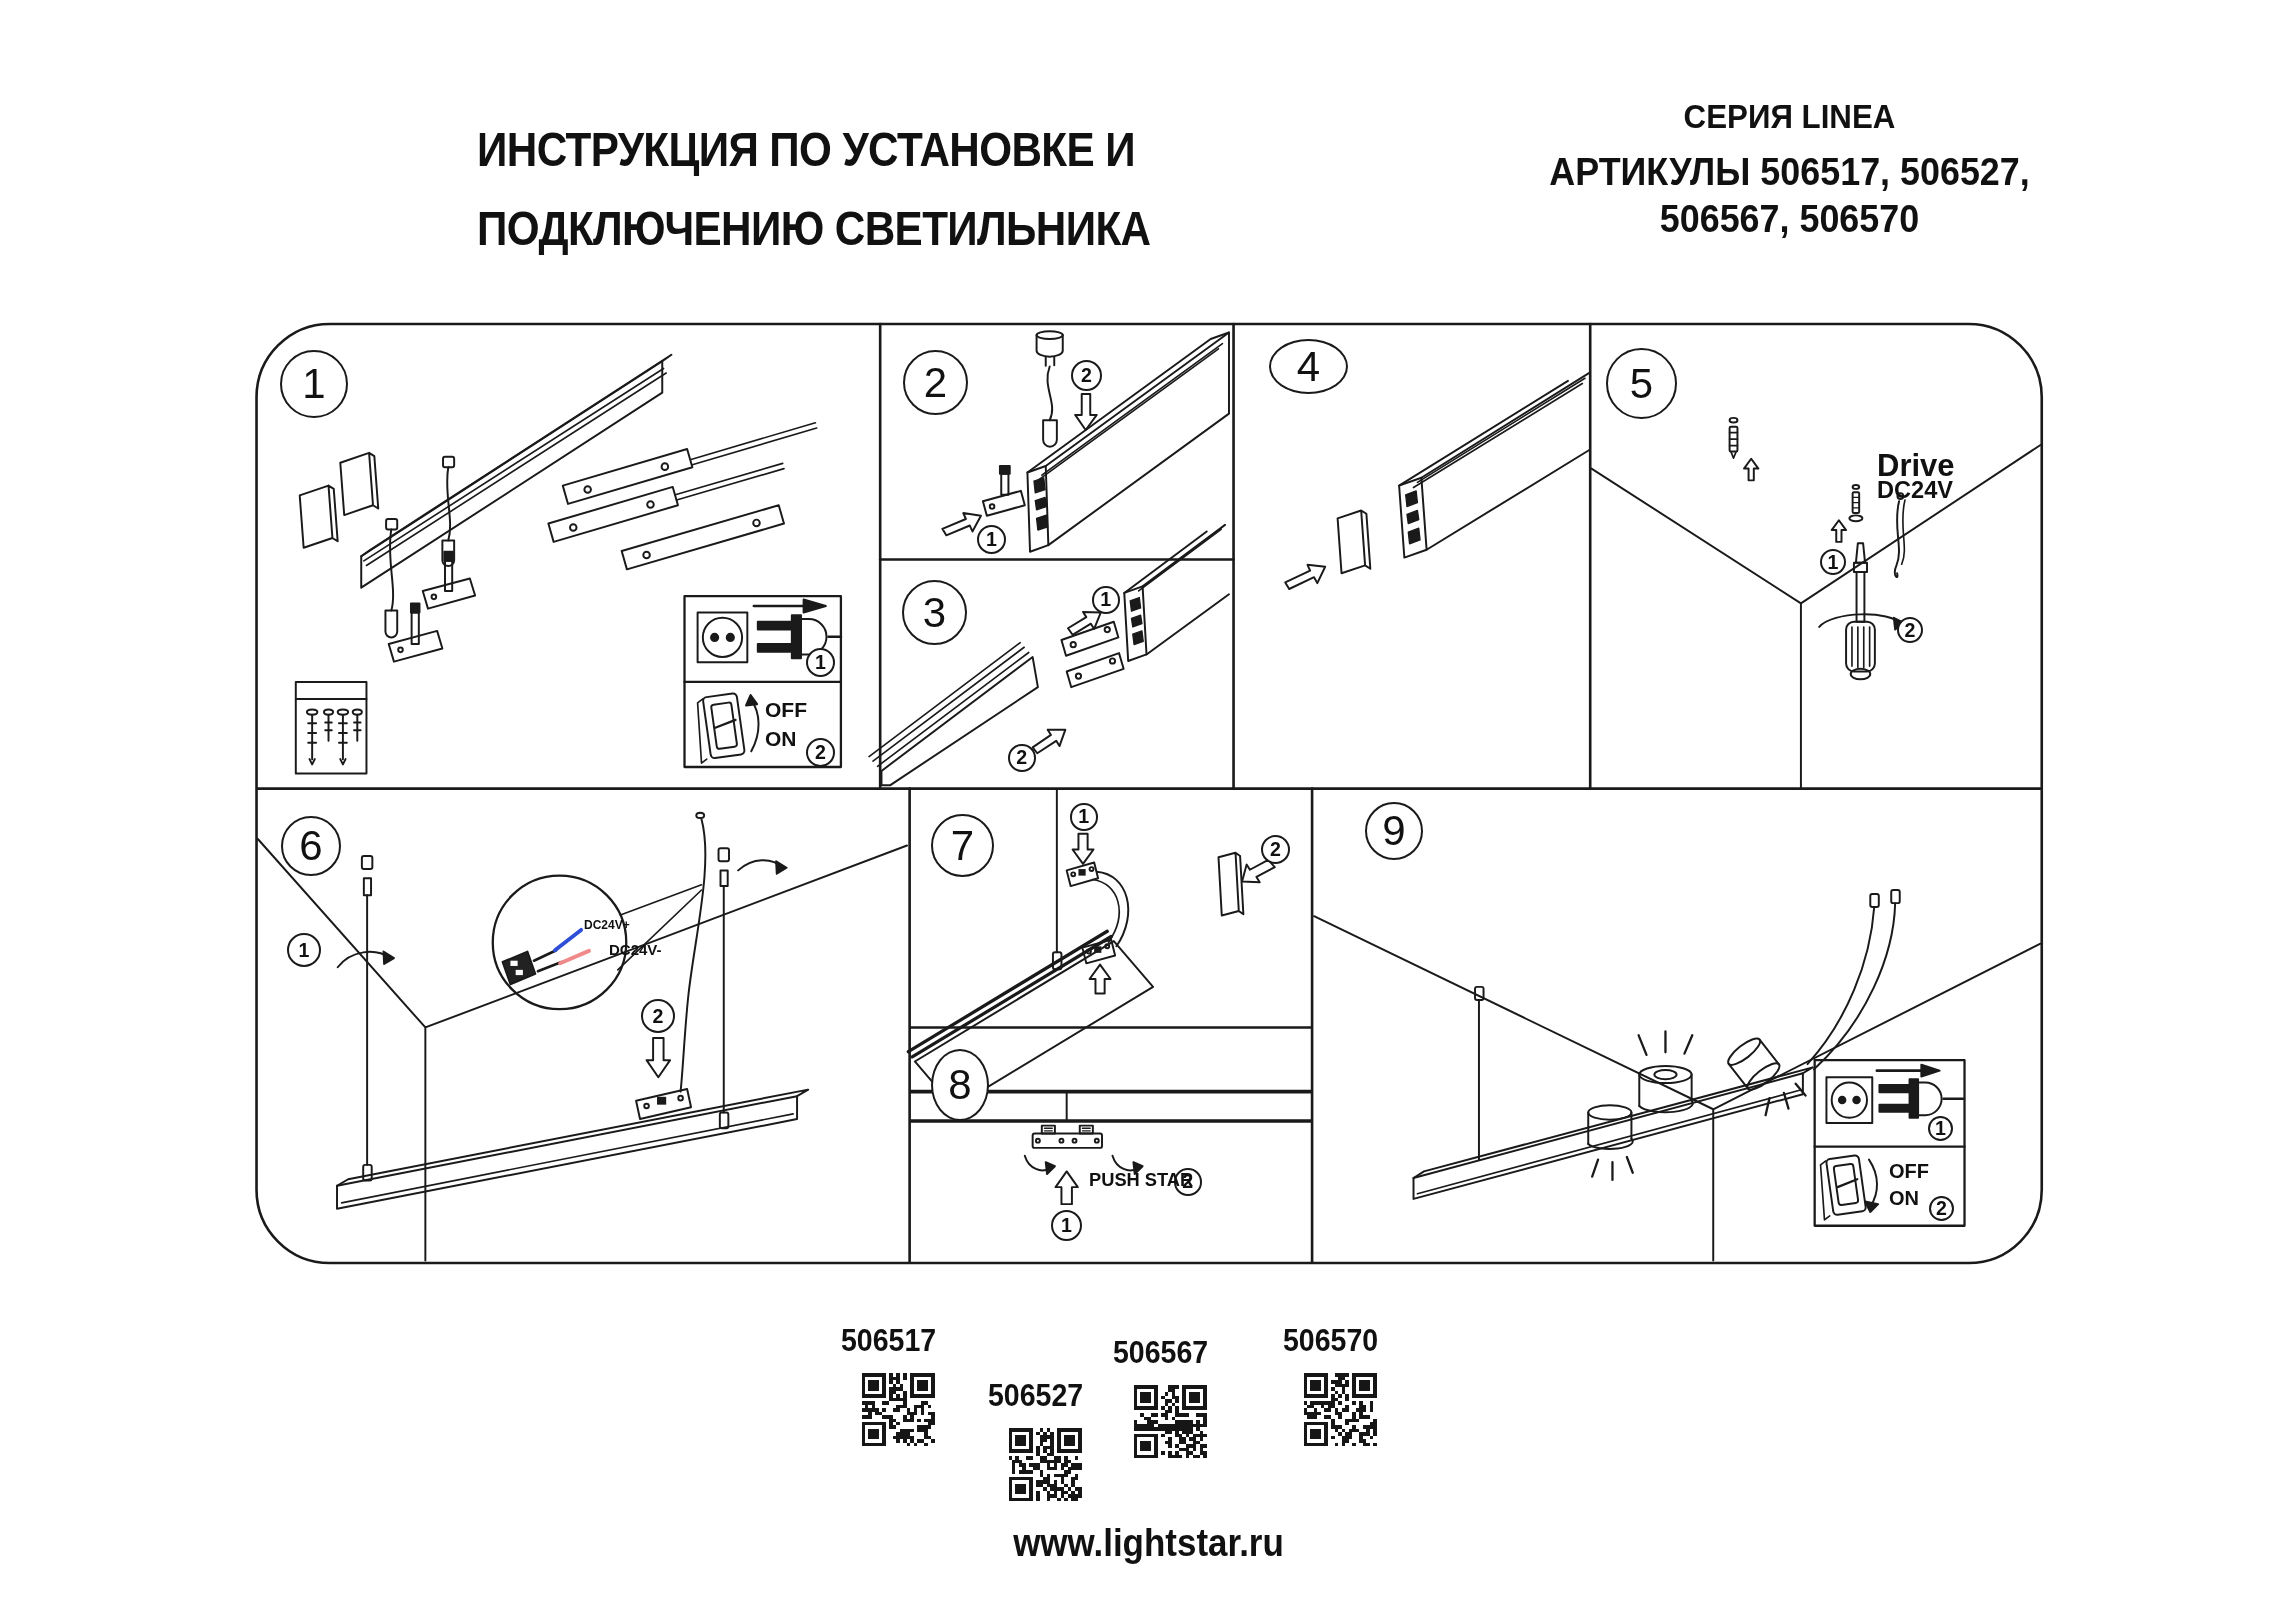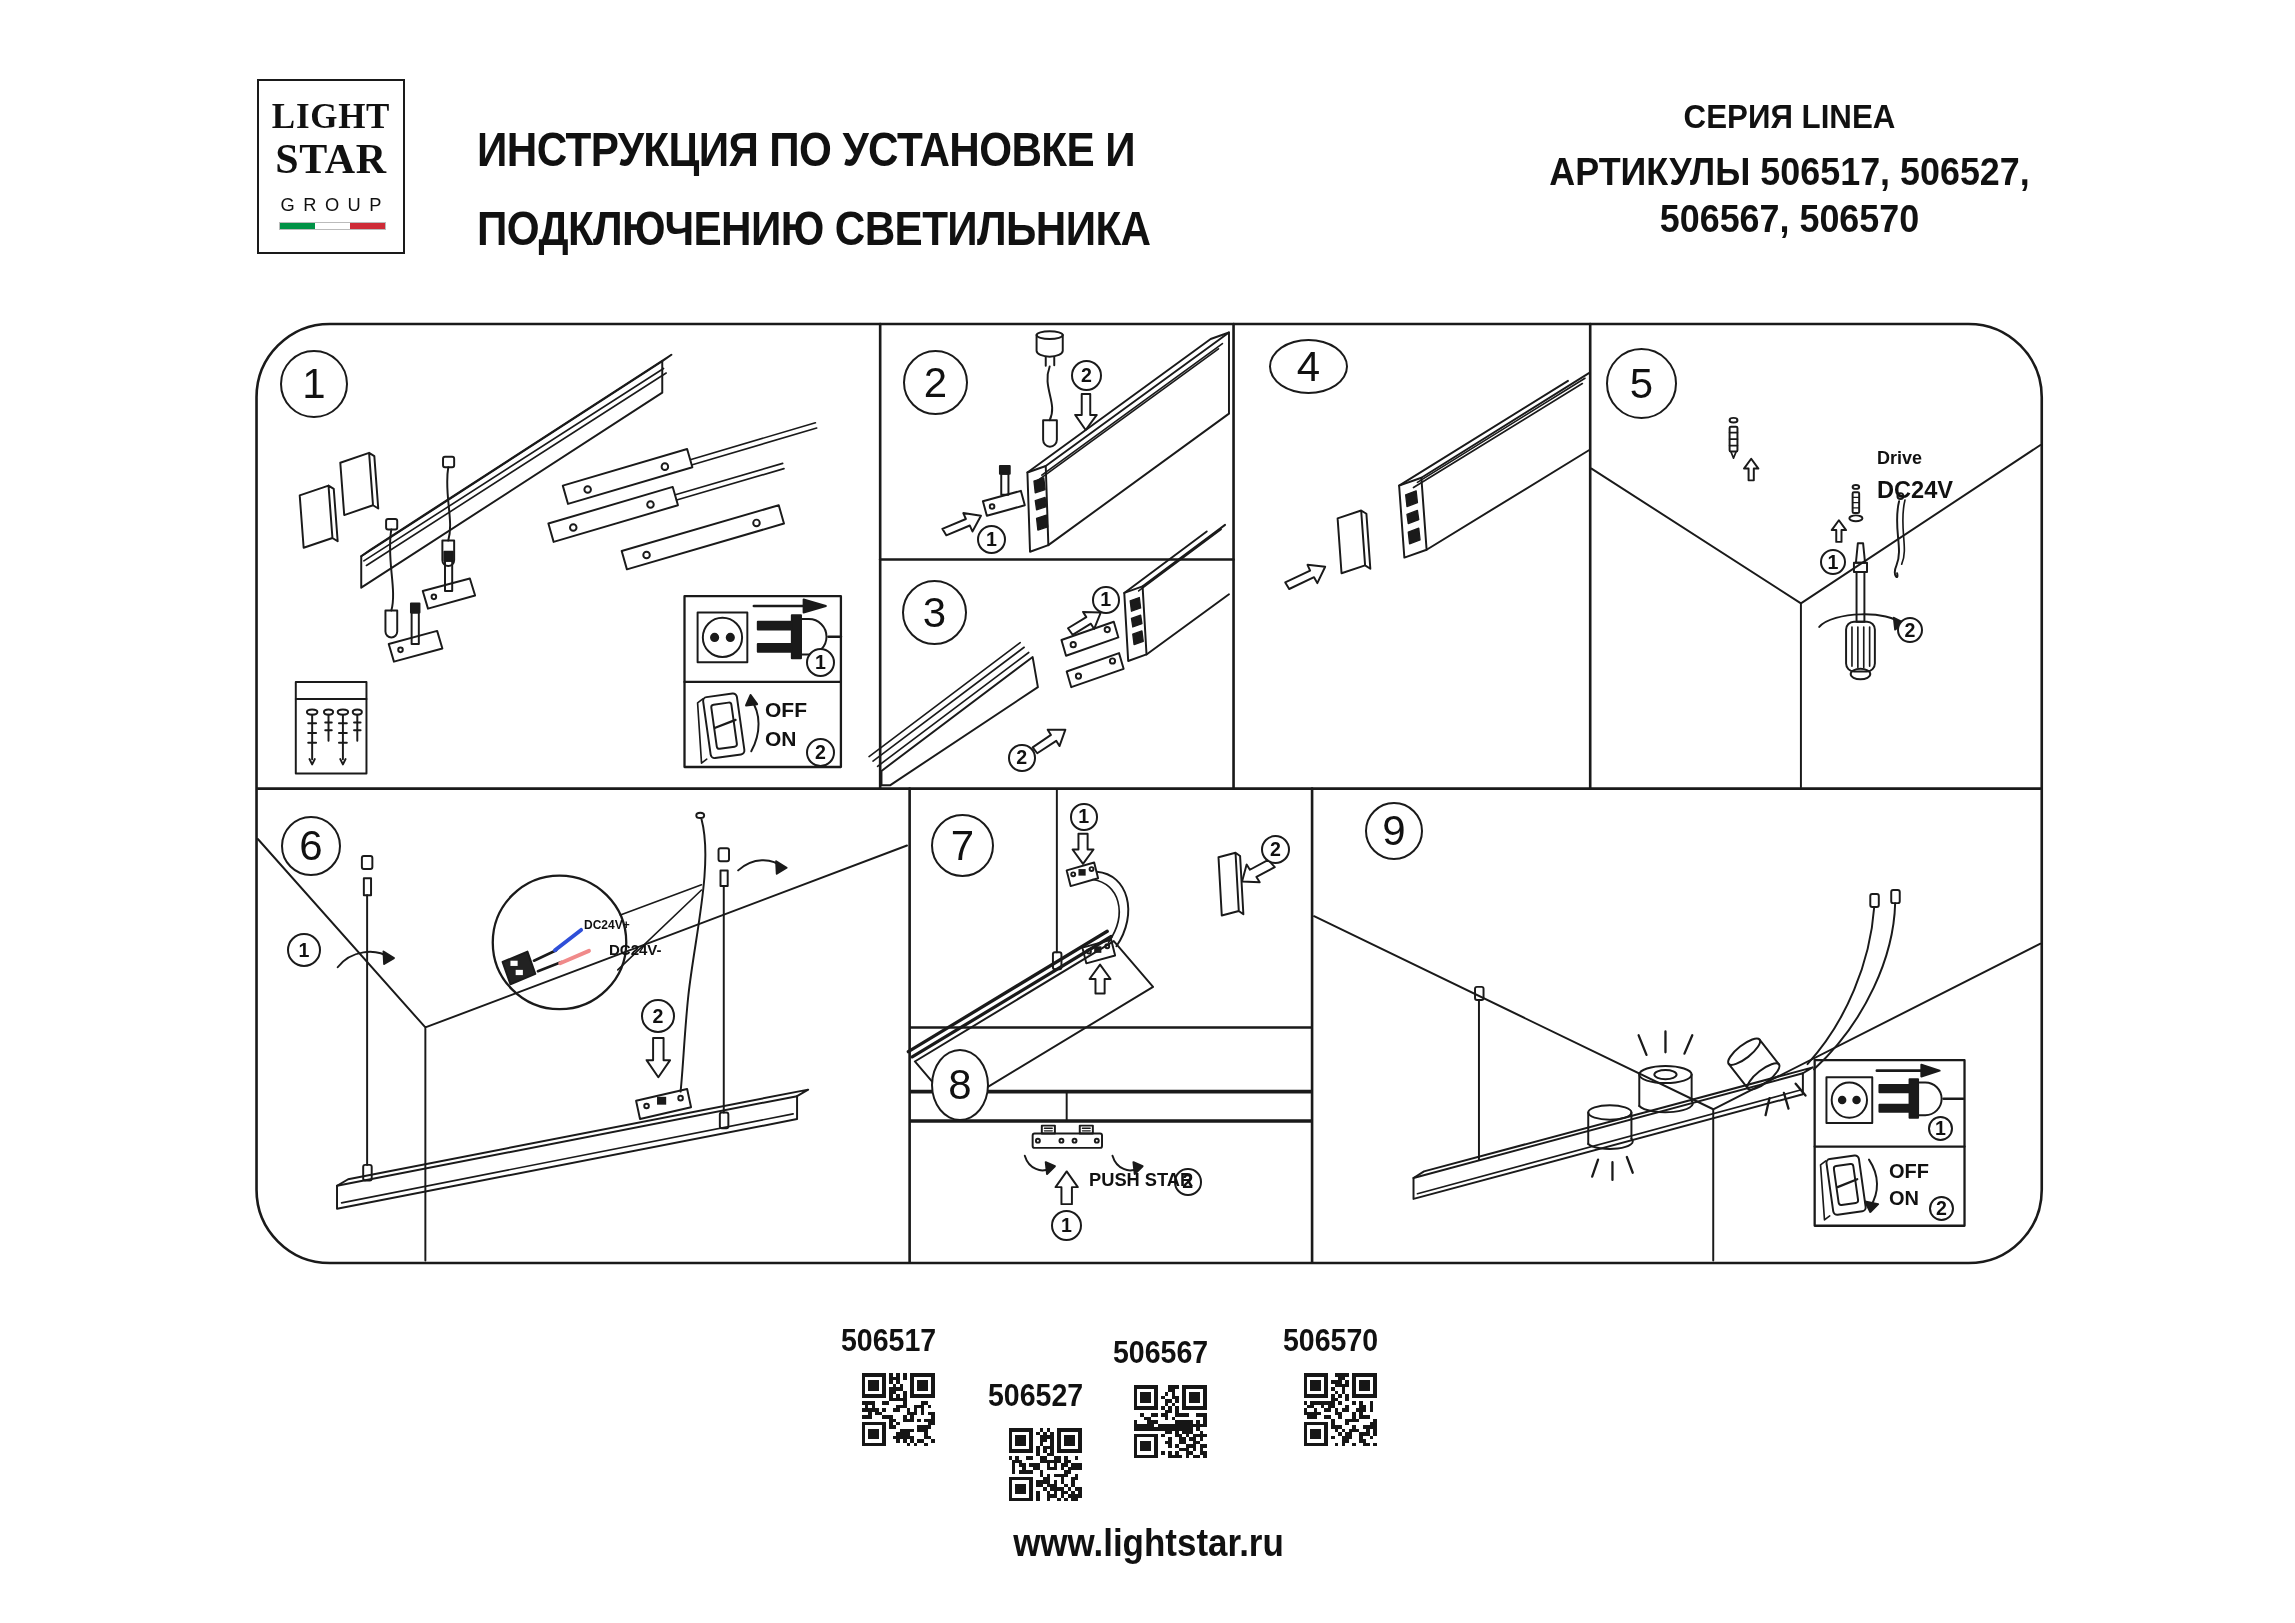--- a/index.html
+++ b/index.html
@@ -43,30 +43,20 @@
   .footer-url{position:absolute; left:821px; top:1522px; width:655px; text-align:center;
     font-size:38px; font-weight:bold; transform:scaleX(.92);}
   svg{position:absolute; left:0; top:0;}
   svg *{vector-effect:none;}
 </style>
 </head>
 <body>
 
 <div class="page">
 
-  <div class="logo-box">
-    <div class="logo-light">LIGHT</div>
-    <div class="logo-star">STAR</div>
-    <div class="logo-group">GROUP</div>
-    <div class="logo-flag">
-      <span style="background: rgb(0, 146, 70);"></span>
-      <span style="background: rgb(255, 255, 255);"></span>
-      <span style="background: rgb(206, 43, 55);"></span>
-    </div>
-  </div>
 
   <div class="title">
     <div>ИНСТРУКЦИЯ ПО УСТАНОВКЕ И</div>
     <div>ПОДКЛЮЧЕНИЮ СВЕТИЛЬНИКА</div>
   </div>
 
   <div class="series">
     <div class="s1">СЕРИЯ LINEA</div>
     <div class="s2">АРТИКУЛЫ 506517, 506527,</div>
     <div class="s3">506567, 506570</div>
@@ -449,21 +439,21 @@
   <div class="co" style="left:641px; top:999px; width:34px; height:34px;">2</div>
   <div class="co" style="left:1070px; top:803px; width:27.5px; height:27.5px;">1</div>
   <div class="co" style="left:1261px; top:835px; width:29px; height:29px;">2</div>
   <div class="co" style="left:1051px; top:1210px; width:31px; height:31px;">1</div>
   <div class="co" style="left:1174px; top:1168px; width:27.5px; height:27.5px;">2</div>
   <div class="co" style="left:1928px; top:1116px; width:25px; height:25px;">1</div>
   <div class="co" style="left:1929px; top:1196px; width:25px; height:25px;">2</div>
 
   <div class="lbl" style="left:765px; top:698px; font-size:21px;">OFF</div>
   <div class="lbl" style="left:765px; top:727px; font-size:21px;">ON</div>
-  <div class="lbl" style="left:1877px; top:448px; font-size:18px;">Drive</div>
+  <div class="lbl" style="left:1877px; top:448px; font-size:31px;">Drive</div>
   <div class="lbl" style="left:1877px; top:477px; font-size:23.6px;">DC24V</div>
   <div class="lbl" style="left:584px; top:918px; font-size:12px;">DC24V+</div>
   <div class="lbl" style="left:609px; top:941px; font-size:15px;">DC24V-</div>
   <div class="lbl" style="left:1089px; top:1169px; font-size:18.3px;">PUSH STAR</div>
   <div class="lbl" style="left:1889px; top:1160px; font-size:20px;">OFF</div>
   <div class="lbl" style="left:1889px; top:1187px; font-size:20px;">ON</div>
 
   <div class="article" style="left:836px; top:1323px;">
     <div class="num">506517</div>
     <div class="qr" style="grid-template-columns: repeat(21, 1fr);">

